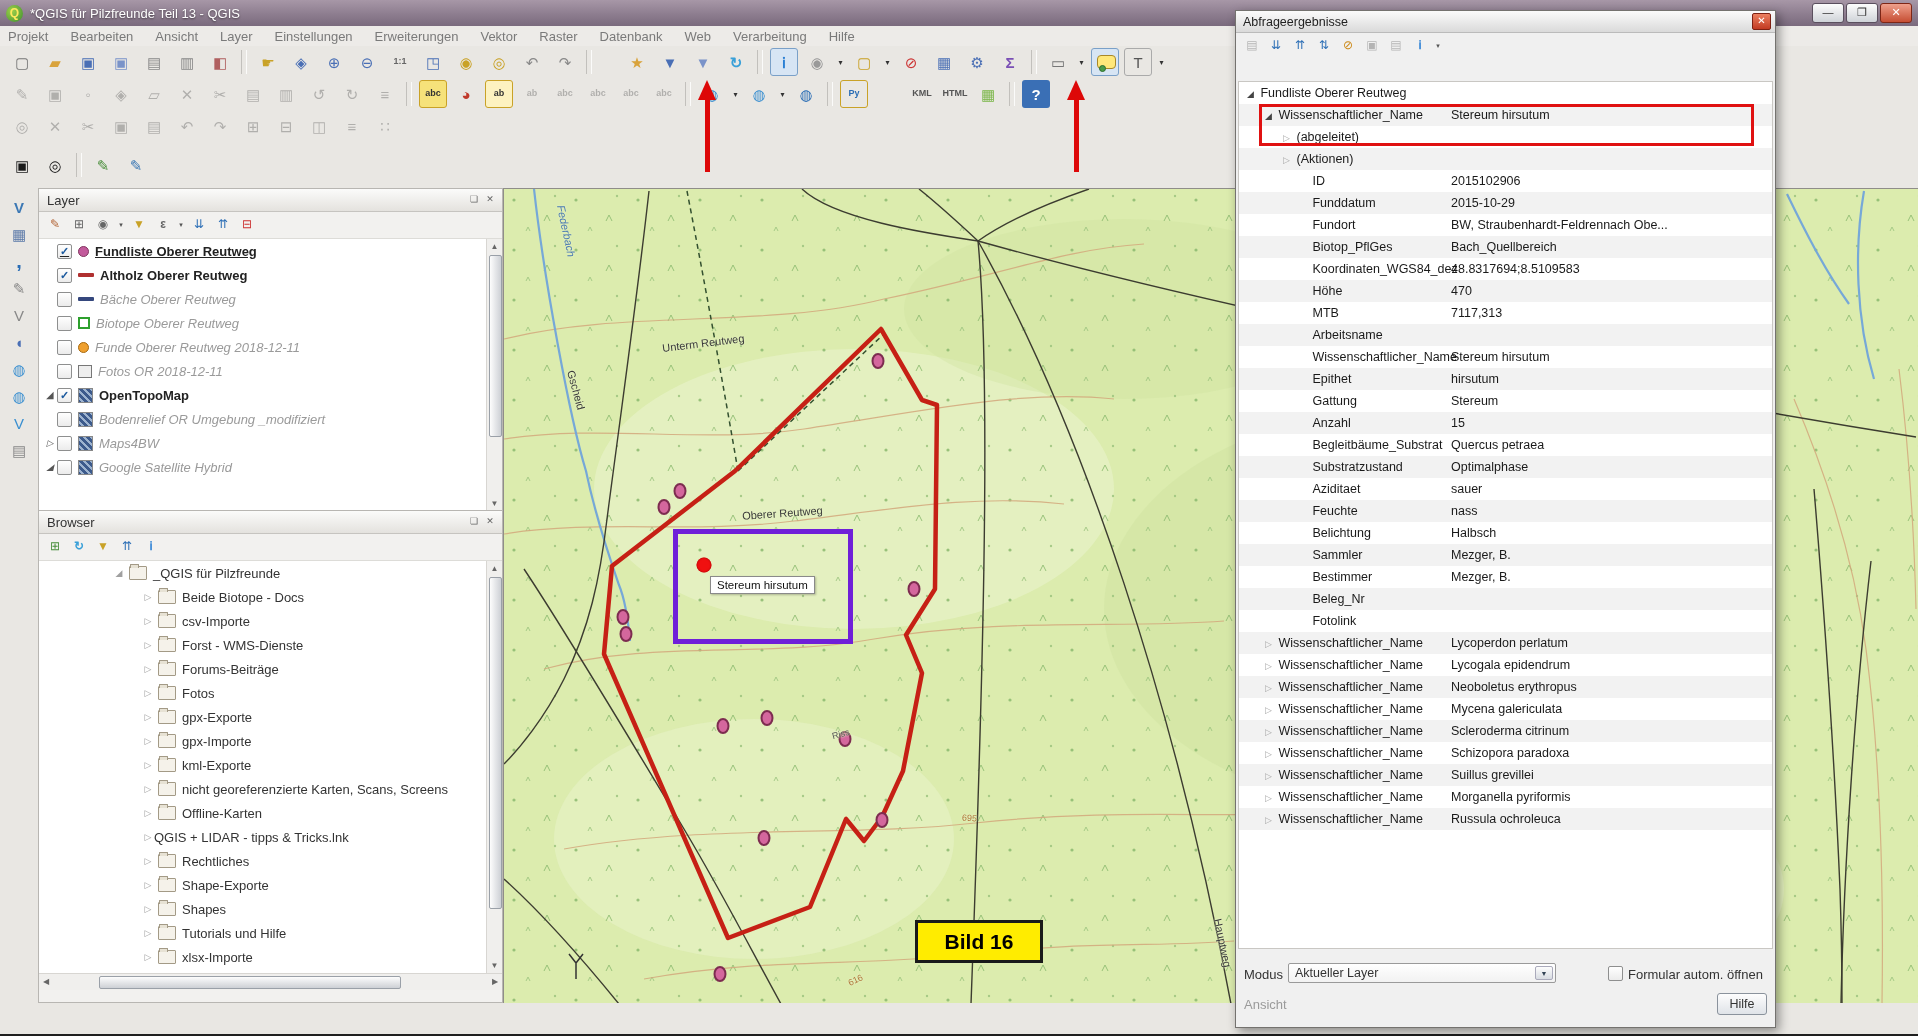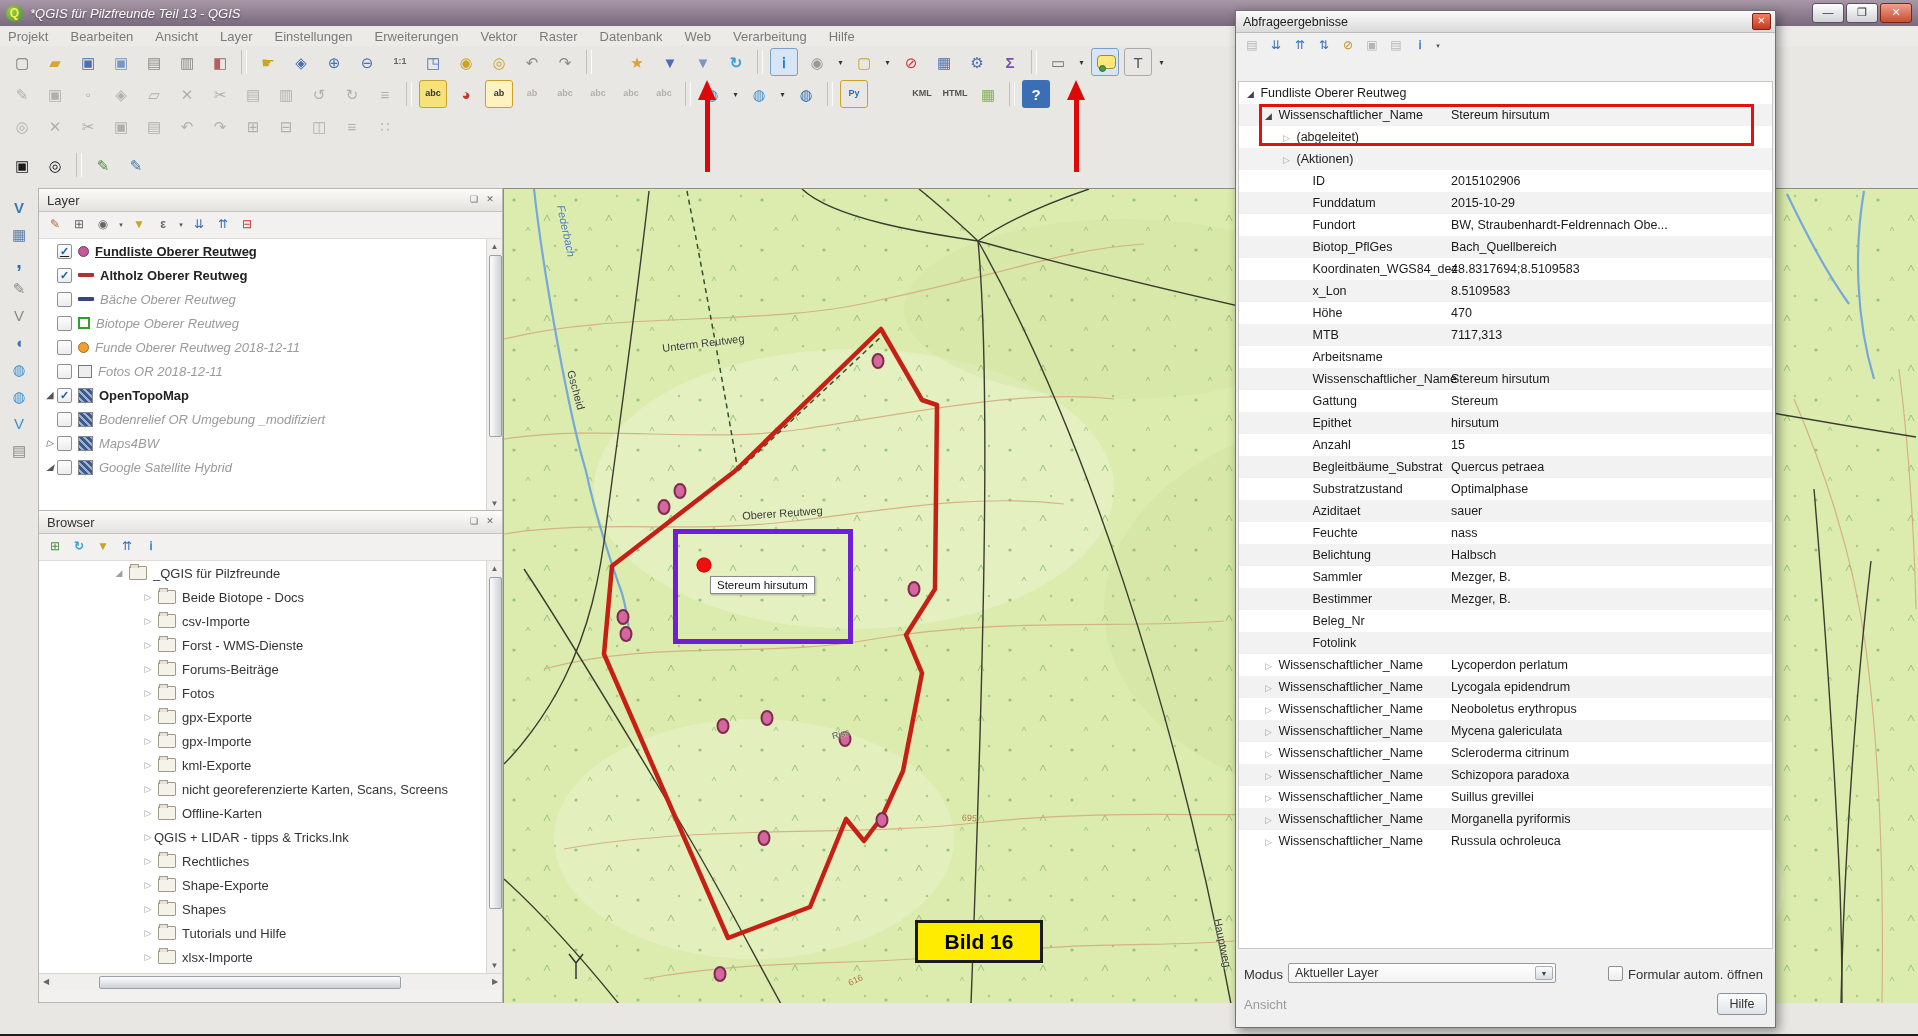--- a/index.html
+++ b/index.html
@@ -5,21 +5,21 @@
   html,body{margin:0;padding:0;background:#555;}
   .app{position:relative;width:1918px;height:1036px;overflow:hidden;
        font-family:"Liberation Sans",sans-serif;background:#e9e7e3;font-size:13px;color:#333;}
   
   .titlebar{position:absolute;left:0;top:0;width:100%;height:26px;
     background:linear-gradient(180deg,#a797a7 0%,#8d7d8f 55%,#7a6a7d 100%);
     display:flex;align-items:center;color:#fff;}
   .qgis-logo{width:17px;height:17px;margin:0 7px 0 6px;border-radius:50%;
     background:radial-gradient(circle at 35% 35%,#9ed04a,#3d8f2f);color:#ffe95e;
     font-weight:bold;font-size:12px;line-height:17px;text-align:center;}
-  .title-text{font-size:13px;text-shadow:0 1px 2px rgba(0,0,0,.5);font-style:italic;}
+  .title-text{font-size:13px;text-shadow:0 1px 2px rgba(0,0,0,.5);}
   .win-btns{position:absolute;right:6px;top:3px;display:flex;gap:2px;}
   .wbtn{width:30px;height:18px;border:1px solid #5a4f5e;border-radius:3px;text-align:center;
     line-height:16px;font-size:11px;color:#333;background:linear-gradient(#fdfdfd,#cfd3d8);}
   .wbtn.close{background:linear-gradient(#efa08c,#c64e33);color:#fff;border-color:#7d2616;}
   
   .menubar{position:absolute;left:0;top:26px;width:100%;height:20px;background:#edebe8;
     display:flex;align-items:center;padding-left:8px;gap:22px;color:#7a7a7a;font-size:13px;}
   .mi{cursor:default;}
   
   .tbar{position:absolute;left:0;width:100%;display:flex;align-items:center;padding-left:8px;gap:5px;}
@@ -693,25 +693,20 @@
           <span class="v">Bach_Quellbereich</span>
         </div>
 
         <div class="id-row r2">
           <span class="arr"></span>
           <span class="k">Koordinaten_WGS84_dez</span>
           <span class="v">48.8317694;8.5109583</span>
         </div>
 
 
-        <div class="id-row r2">
-          <span class="arr"></span>
-          <span class="k">x_Lon</span>
-          <span class="v">8.5109583</span>
-        </div>
 
         <div class="id-row r2">
           <span class="arr"></span>
           <span class="k">Höhe</span>
           <span class="v">470</span>
         </div>
 
         <div class="id-row r2">
           <span class="arr"></span>
           <span class="k">MTB</span>
@@ -725,28 +720,28 @@
         </div>
 
         <div class="id-row r2">
           <span class="arr"></span>
           <span class="k">Wissenschaftlicher_Name</span>
           <span class="v">Stereum hirsutum</span>
         </div>
 
         <div class="id-row r2">
           <span class="arr"></span>
+          <span class="k">Epithet</span>
+          <span class="v">hirsutum</span>
+        </div>
+
+        <div class="id-row r2">
+          <span class="arr"></span>
           <span class="k">Gattung</span>
           <span class="v">Stereum</span>
-        </div>
-
-        <div class="id-row r2">
-          <span class="arr"></span>
-          <span class="k">Epithet</span>
-          <span class="v">hirsutum</span>
         </div>
 
         <div class="id-row r2">
           <span class="arr"></span>
           <span class="k">Anzahl</span>
           <span class="v">15</span>
         </div>
 
         <div class="id-row r2">
           <span class="arr"></span>

